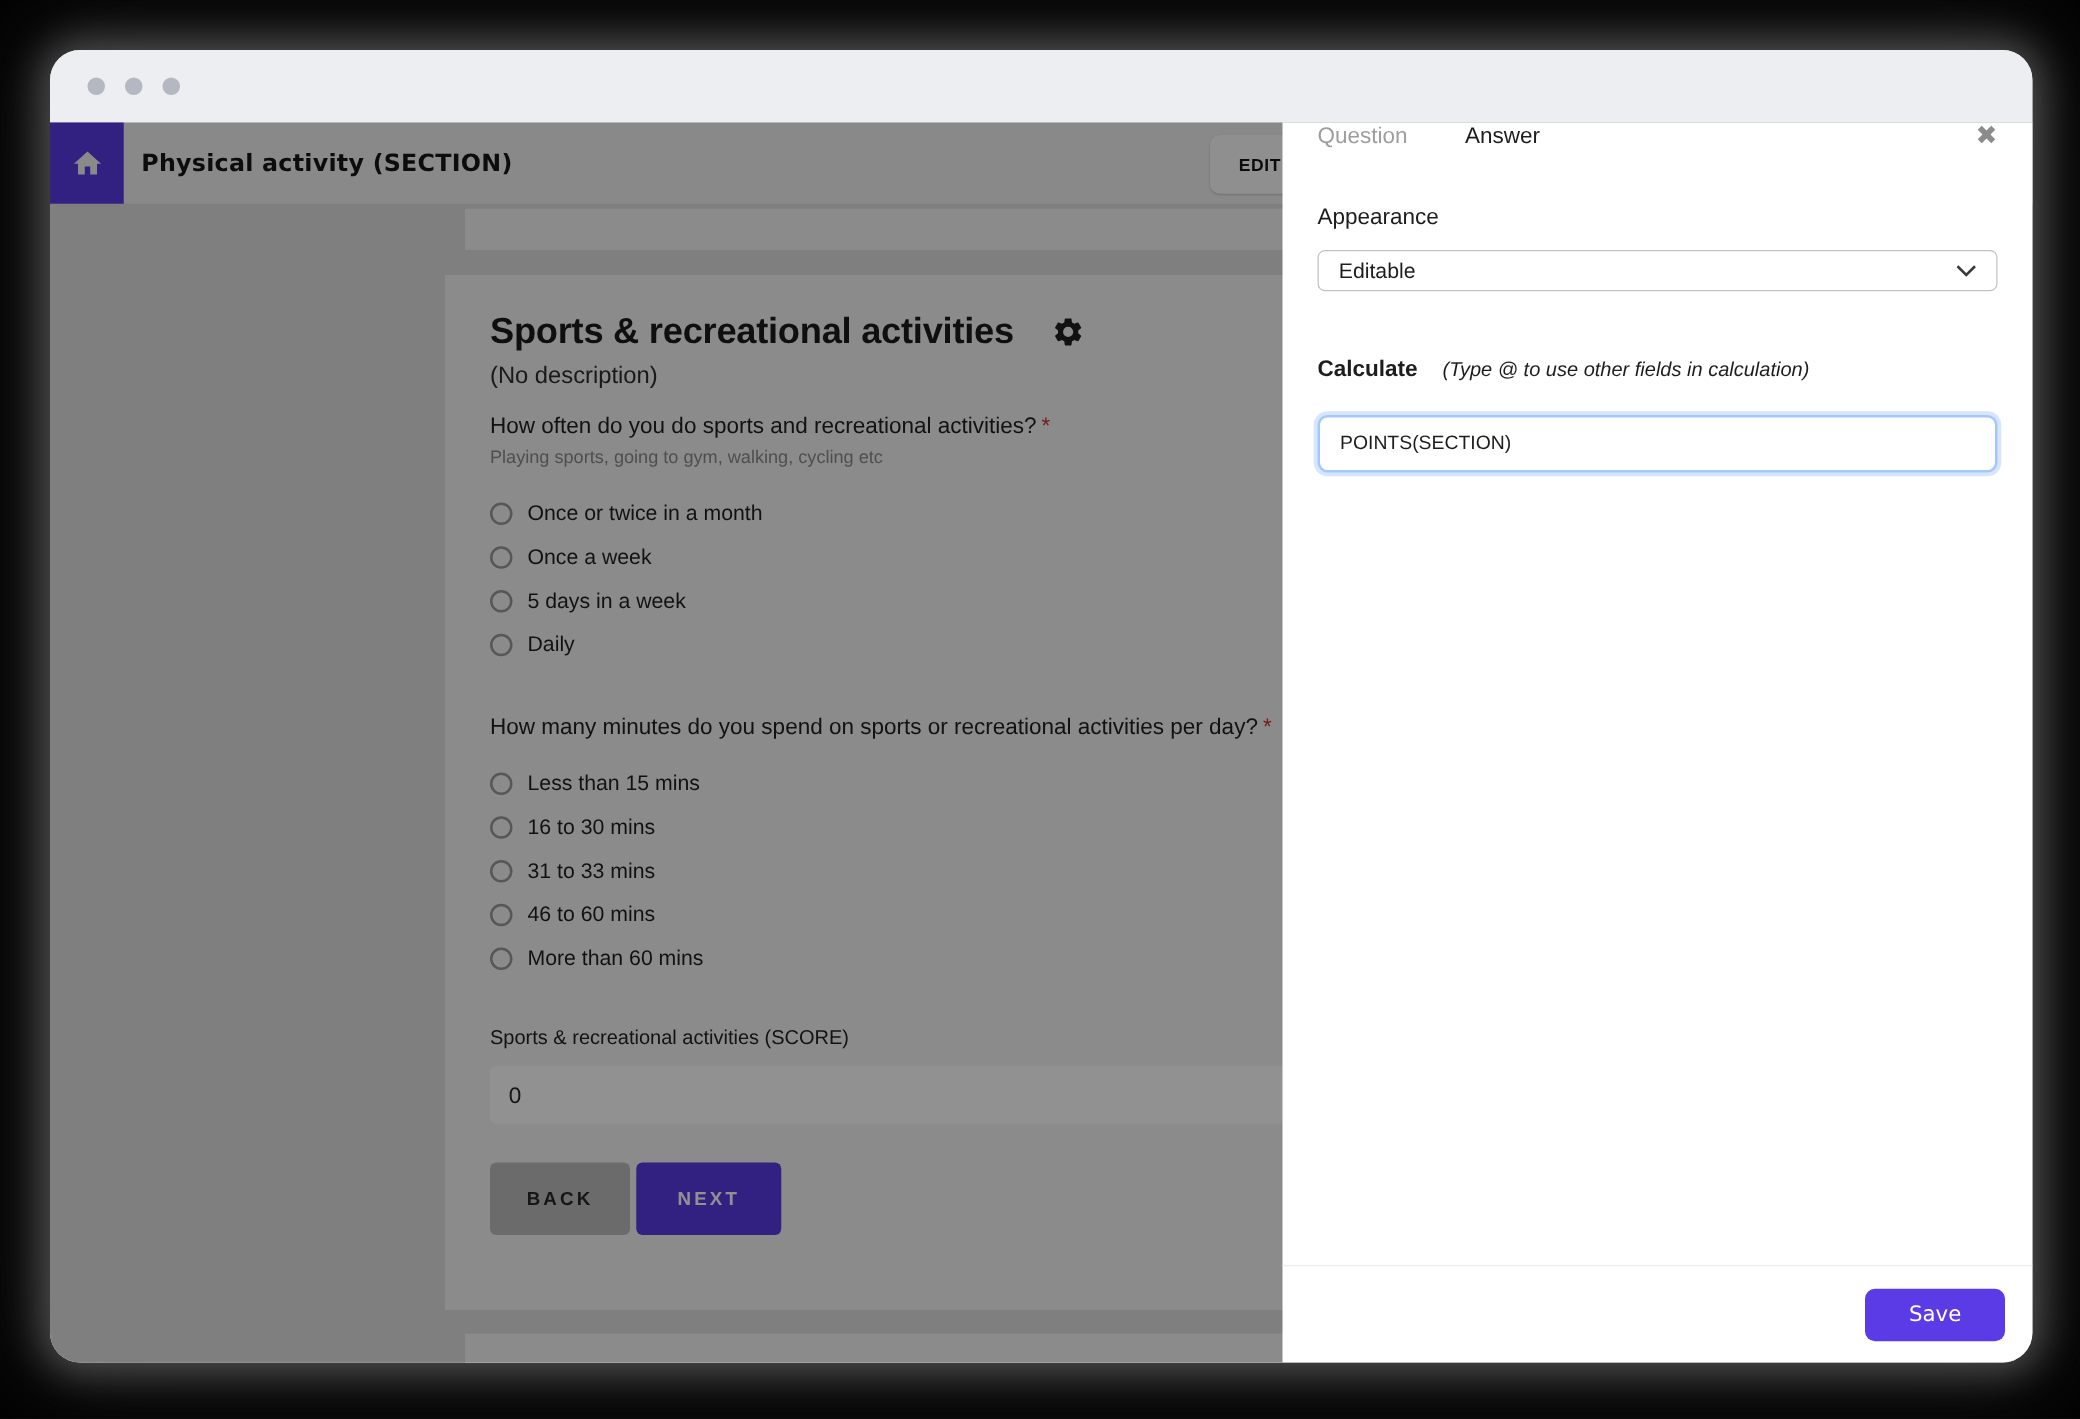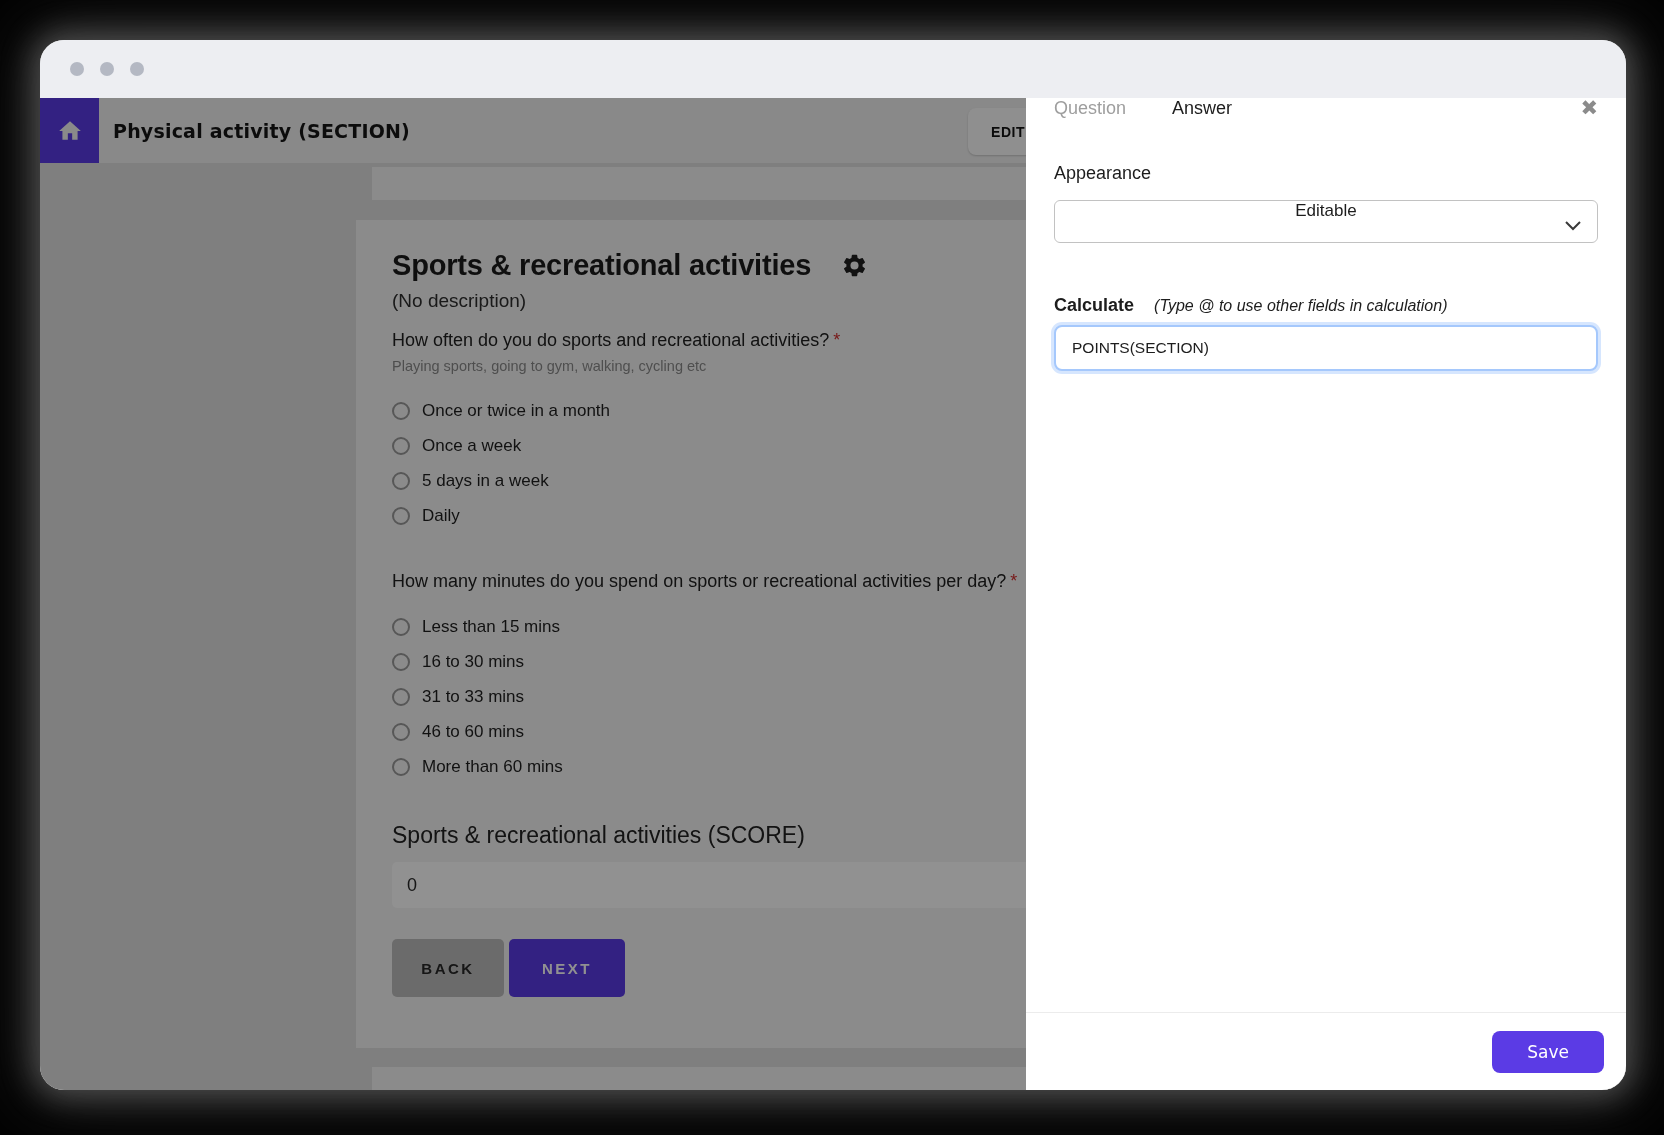--- a/index.html
+++ b/index.html
@@ -43,21 +43,21 @@
   .no-desc{margin-top:6px; font-size:19px; color:#2e2e2e;}
   .question{margin-top:18px; font-size:18px; color:#212121;}
   .req{color:var(--asterisk); margin-left:4px;}
   .helper{margin-top:7px; font-size:14.5px; color:#8a8a8a;}
   .rgroup{margin-top:26px;}
   .rgroup.second{margin-top:24px;}
   .q2{margin-top:44px;}
   .radio-row{display:flex; align-items:center; height:22px; margin-bottom:13px; cursor:pointer;}
   .radio{width:18px; height:18px; border:2px solid #999; border-radius:50%; flex:0 0 auto;}
   .radio-label{margin-left:12px; font-size:17px; color:#1f1f1f;}
-  .score-label{margin-top:44px; font-size:23px; color:#222;}
+  .score-label{margin-top:44px; font-size:16px; color:#222;}
   .score-input{margin-top:13px; width:1160px; height:46px; background:#fff; border-radius:5px;
     display:flex; align-items:center; padding-left:15px; font-size:18px; color:#2a2a2a;}
   .btn-row{margin-top:31px; display:flex; gap:5px;}
   .btn{height:58px; border:none; border-radius:5px; font-family:"Liberation Sans",sans-serif;
     font-weight:700; font-size:15px; letter-spacing:2.5px; cursor:pointer;}
   .btn.back{width:112px; background:#bdbdbd; color:#272727;}
   .btn.next{width:116px; background:var(--accent); color:#fff;}
 
   
   .scrim{position:absolute; inset:0; background:rgba(0,0,0,0.43); z-index:5;}
@@ -65,27 +65,27 @@
   
   .panel{position:absolute; left:986px; top:0; width:600px; height:992px; background:#fff; z-index:10;
     padding:0 28px;}
   .tabs{display:flex; align-items:center; gap:46px; }
   .tab{font-size:18px; cursor:pointer;}
   .tab.inactive{color:#9e9e9e;}
   .tab.active{color:#1d1d1d; font-weight:500;}
   .close-x{margin-left:auto; font-size:21px; font-weight:700; color:#8b8b8b; cursor:pointer;
     font-family:"DejaVu Sans",sans-serif; line-height:1;}
   .field-label{margin-top:44px; font-size:18px; font-weight:500; color:#1d1d1d;}
-  .select{margin-top:16px; height:43px; width:544px; background:#fff; border:1px solid #c2c2c2; border-radius:6px;
-    display:flex; align-items:center; padding:0 16px; font-size:17px; color:#1d1d1d; cursor:pointer;flex-direction:column;}
+  .select{margin-top:16px; height:33px; width:544px; background:#fff; border:1px solid #c2c2c2; border-radius:6px;
+    display:flex; align-items:center; padding:0 16px; font-size:17px; color:#1d1d1d; cursor:pointer;}
   .select .chev{margin-left:auto; width:16px; height:10px; color:#3a3a3a;}
   .calc-label-row{margin-top:52px; font-size:18px; color:#1d1d1d;}
   .calc-label-row .bold{font-weight:700;}
   .calc-note{font-size:16px; font-weight:400; margin-left:20px;font-style:italic;}
-  .calc-input{margin-top:9px; height:46px; width:544px; background:#fff; border:2px solid var(--focus);
+  .calc-input{margin-top:26px; height:46px; width:544px; background:#fff; border:2px solid var(--focus);
     border-radius:8px; box-shadow:0 0 0 3px rgba(165,200,252,.45);
     display:flex; align-items:center; padding:0 16px; font-size:15.5px; color:#1d1d1d;}
   .panel-footer{position:absolute; left:0; bottom:0; width:600px; height:78px; border-top:1px solid #ececec;
     display:flex; align-items:center; justify-content:flex-end; padding-right:22px;}
   .save-btn{background:var(--accent); color:#fff; border:none; border-radius:8px;
     padding:11px 35px; font-family:"DejaVu Sans",sans-serif; font-size:17px; cursor:pointer;}
 </style>
 </head>
 <body>
 

